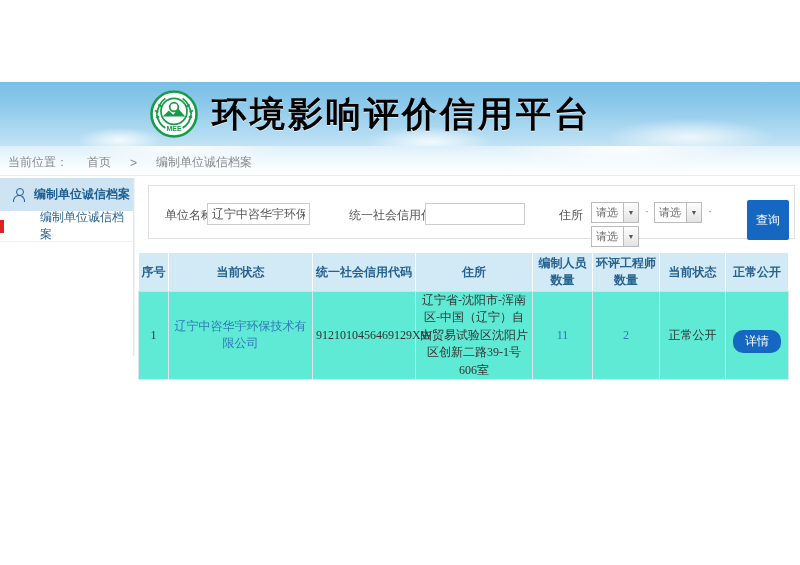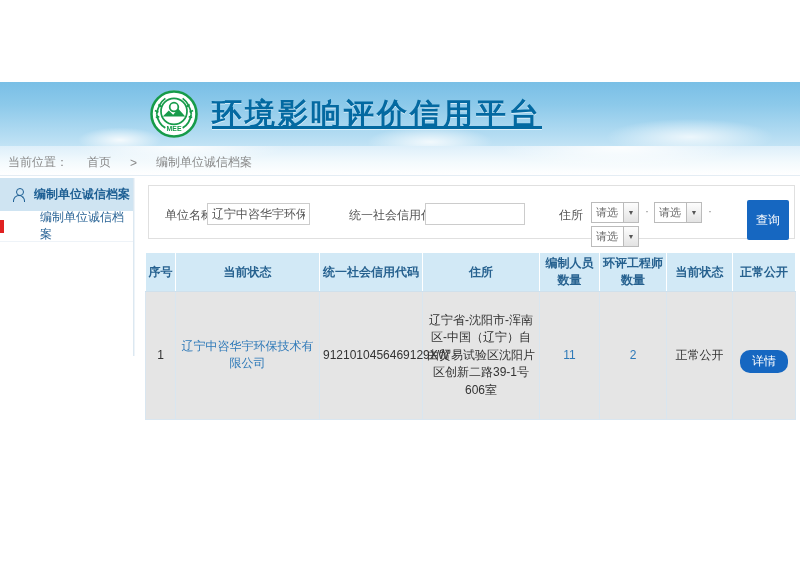--- a/index.html
+++ b/index.html
@@ -20,23 +20,22 @@
     position:absolute; left:0; top:146px; width:800px; height:30px;
     background:
       radial-gradient(160px 26px at 620px 2px, rgba(255,255,255,.9), rgba(255,255,255,0) 75%),
       radial-gradient(140px 24px at 180px 0px, rgba(255,255,255,.9), rgba(255,255,255,0) 75%),
       linear-gradient(180deg,#ddeffa 0%, #f3fafd 55%, #ffffff 100%);
     border-bottom:1px solid #e4edf4;
   }
   .brand { position:absolute; left:148px; top:88px; display:flex; align-items:center; gap:12px; }
   .logo { width:52px; height:52px; }
   .site-title {
-    font-size:30px; font-weight:bold; color:#0369a1; letter-spacing:3px;
+    font-size:35px; font-weight:bold; color:#000000; letter-spacing:3px;
     text-shadow:0 1px 0 rgba(255,255,255,.6);
-    text-decoration:underline;
   }
 
   
   .breadcrumb {
     position:absolute; left:8px; top:154px; font-size:12px; color:#8a8a8a;
     display:flex; gap:19px; align-items:center;
   }
   .breadcrumb a { color:#8a8a8a; text-decoration:none; }
 
   
@@ -82,31 +81,31 @@
   .dot-1 { left:496px; top:18px; }
   .dot-2 { left:559px; top:18px; }
   .query-btn {
     position:absolute; left:598px; top:14px; width:42px; height:40px;
     background:#1667c1; color:#fff; border:none; border-radius:2px;
     font-size:12px; cursor:pointer; font-family:inherit;
   }
 
   
   .result-table {
-    position:absolute; left:145px; top:252px; width:650px;
-    border-collapse:collapse; font-size:12px; table-layout:fixed;
+    position:absolute; left:138px; top:252px; width:650px;
+    border-collapse:collapse; font-size:12px; table-layout:fixed;font-family:Liberation Serif, serif;
   }
   .result-table th {
     background:#d2e9f6; color:#26618f; font-weight:bold; height:21px;
     border:1px solid #fff; border-bottom:1px solid #cfe0ec; padding:2px 2px;
     font-size:12px;
   }
   .result-table td {
     border:1px solid #d9e6f0; color:#333; text-align:center;
-    padding:20px 3px; background:#e5e5e5; line-height:1.45;
+    padding:0 3px; background:#5eead4; line-height:1.45;
   }
   .result-table .link { color:#2e79b8; text-decoration:none; cursor:pointer; }
   .detail-btn {
     background:#1667c1; color:#fff; border:none; border-radius:10px;
     font-size:12px; padding:3px 12px; cursor:pointer; font-family:inherit;margin-top:12px;
   }
   .col-idx{width:30px;} .col-name{width:144px;} .col-code{width:103px;}
   .col-addr{width:117px;} .col-staff{width:60px;} .col-eng{width:67px;}
   .col-status{width:66px;} .col-record{width:63px;}
 </style>

